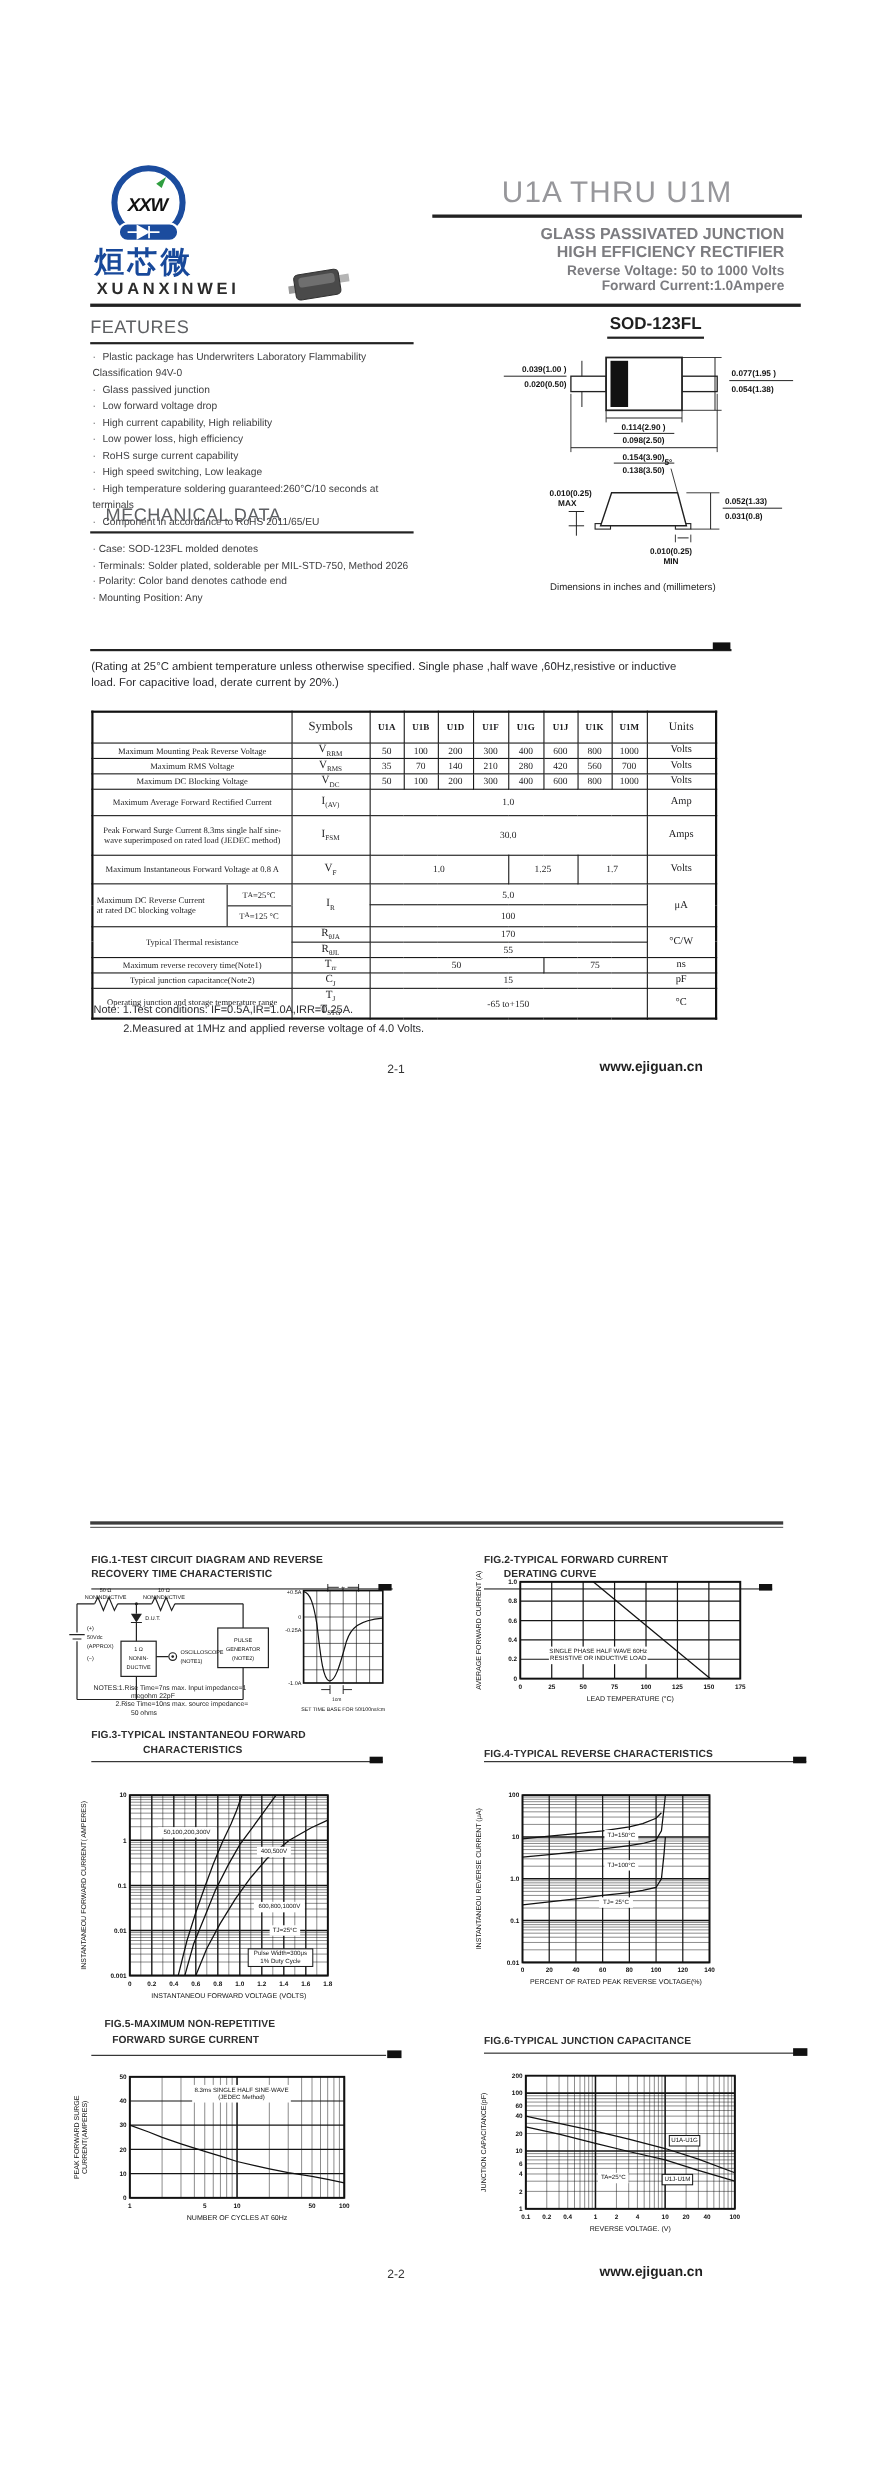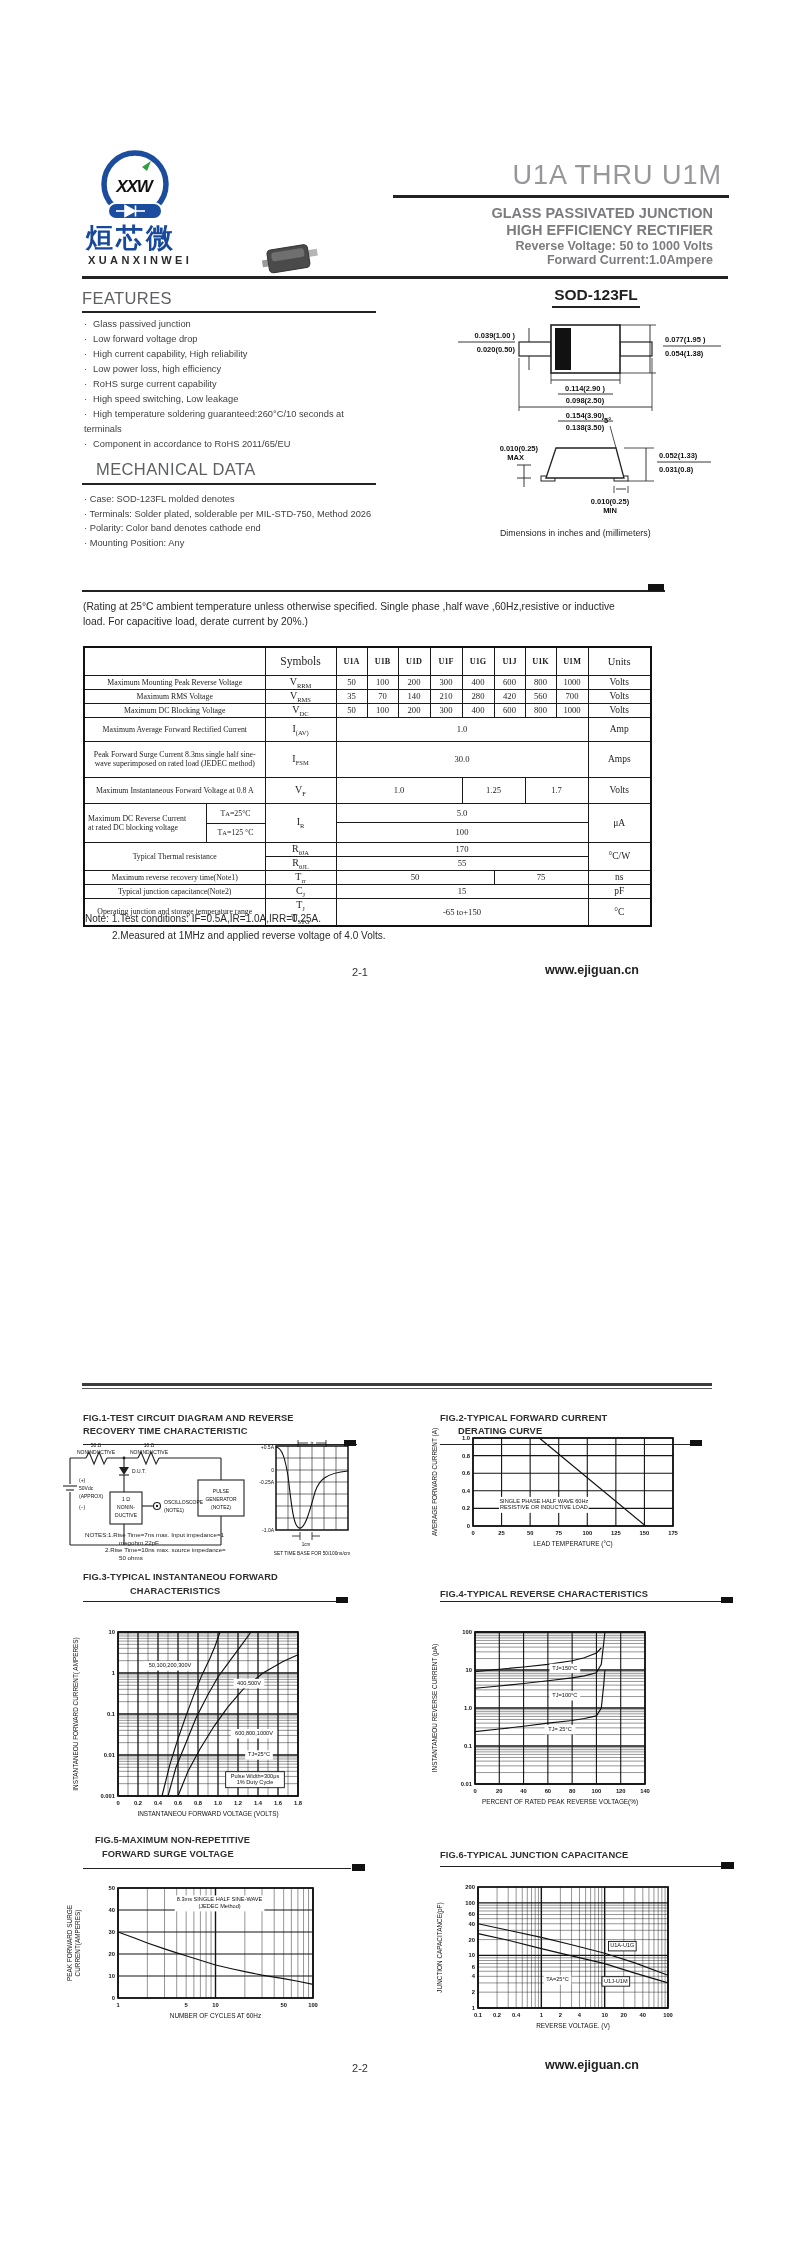--- a/index.html
+++ b/index.html
@@ -1,30 +1,30 @@
 <!DOCTYPE html>
 <html><head>
 <meta charset="utf-8">
 <style>
   html,body{margin:0;padding:0;background:#e8e8e8;}
   .page{position:relative;width:793px;height:2244px;background:#ffffff;margin:0 auto;
         font-family:"Liberation Sans",sans-serif;color:#222;overflow:hidden;}
   .abs{position:absolute;}
   .hr{position:absolute;background:#222;}
-  .part-title{font-size:27px;color:#97979b;letter-spacing:1px;text-align:right;}
+  .part-title{font-size:27px;color:#97979b;letter-spacing:1px;text-align:center;}
   .sub1{font-size:14.5px;color:#7c7c80;font-weight:600;text-align:right;}
   .sub2{font-size:12.5px;color:#7c7c80;font-weight:600;text-align:right;}
   .h1{font-size:16.5px;color:#5d5f62;letter-spacing:0.4px;font-weight:500;}
   .h2p{font-size:17px;color:#474747;font-weight:700;letter-spacing:0.2px;}
   .figtitle{font-size:9.3px;font-weight:700;color:#2e2e2e;letter-spacing:0.1px;}
   .feat{font-size:9.3px;color:#3f3f41;line-height:15px;}
   .feat .b{margin-right:6px;}
   .mech{font-size:9.3px;color:#3f3f41;line-height:14.5px;}
   .cnname{font-size:27px;font-weight:700;color:#17489a;letter-spacing:3px;}
-  .enname{font-size:11px;font-weight:600;color:#2b2b2b;letter-spacing:3.4px;text-align:center;}
+  .enname{font-size:15px;font-weight:600;color:#2b2b2b;letter-spacing:3.4px;text-align:center;}
   .pkgname{font-size:15.5px;font-weight:700;color:#1f1f1f;text-align:center;}
   .caption{font-size:8.8px;color:#1f1f1f;text-align:left;}
   .intro{font-size:10.3px;color:#2a2a2e;}
   .notetxt{font-size:10px;color:#2a2a2e;}
   .pageno{font-size:11px;color:#333;text-align:center;}
   .site{font-size:12.5px;color:#1f1f1f;font-weight:600;}
   table.ratings{border-collapse:collapse;table-layout:fixed;width:567px;border:2px solid #111;font-family:Liberation Serif, serif;}
   table.ratings td{border:1.4px solid #1a1a1a;text-align:center;vertical-align:middle;padding:0 1px;color:#1c1c1e;overflow:hidden;}
   td.desc{text-align:left;padding:1px 2px 1px 3px;font-size:7.8px;line-height:9px;}
   td.val{font-size:8.6px;}
@@ -69,20 +69,21 @@
   <div class="abs sub1" style="left:400px;top:205px;width:313px">GLASS PASSIVATED JUNCTION</div>
   <div class="abs sub1" style="left:400px;top:222px;width:313px">HIGH EFFICIENCY RECTIFIER</div>
   <div class="abs sub2" style="left:400px;top:239px;width:313px">Reverse Voltage: 50 to 1000 Volts</div>
   <div class="abs sub2" style="left:400px;top:253px;width:313px">Forward Current:1.0Ampere</div>
 
   <div class="hr" style="left:82px;top:276px;width:646px;height:2.5px"></div>
 
   <div class="abs h1" style="left:82px;top:289px">FEATURES</div>
   <div class="hr" style="left:82px;top:311px;width:294px;height:1.8px"></div>
   <div class="abs" style="left:84px;top:317px;width:300px">
+    <div class="feat"><span class="b">·</span><span>Plastic package has Underwriters Laboratory Flammability Classification 94V-0</span></div>
     <div class="feat"><span class="b">·</span><span>Glass passived junction</span></div>
     <div class="feat"><span class="b">·</span><span>Low forward voltage drop</span></div>
     <div class="feat"><span class="b">·</span><span>High current capability, High reliability</span></div>
     <div class="feat"><span class="b">·</span><span>Low power loss, high efficiency</span></div>
     <div class="feat"><span class="b">·</span><span>RoHS surge current capability</span></div>
     <div class="feat"><span class="b">·</span><span>High speed switching, Low leakage</span></div>
     <div class="feat"><span class="b">·</span><span>High temperature soldering guaranteed:260°C/10 seconds at terminals</span></div>
     <div class="feat"><span class="b">·</span><span>Component in accordance to RoHS 2011/65/EU</span></div>
   </div>
 
@@ -632,21 +633,21 @@
       <text x="42" y="164" text-anchor="end" font-size="5.8" font-weight="700">0.01</text>
       <text x="42" y="126" text-anchor="end" font-size="5.8" font-weight="700">0.1</text>
       <text x="42" y="88" text-anchor="end" font-size="5.8" font-weight="700">1.0</text>
       <text x="42" y="50" text-anchor="end" font-size="5.8" font-weight="700">10</text>
       <text x="42" y="12" text-anchor="end" font-size="5.8" font-weight="700">100</text>
       <text x="130" y="182" text-anchor="middle" font-size="6.4">PERCENT OF RATED PEAK REVERSE VOLTAGE(%)</text>
       <text x="7" y="86" text-anchor="middle" font-size="6.4" transform="rotate(-90 7 86)">INSTANTANEOU REVERSE CURRENT  (μA)</text>
     </svg>
 
   <div class="abs figtitle" style="left:95px;top:1835px">FIG.5-MAXIMUM NON-REPETITIVE</div>
-  <div class="abs figtitle" style="left:102px;top:1849px">FORWARD SURGE VOLTAGE</div>
+  <div class="abs figtitle" style="left:102px;top:1849px">FORWARD SURGE CURRENT</div>
   <div class="hr" style="left:83px;top:1868px;width:268px;height:1.4px"></div>
   <div class="abs" style="left:352px;top:1864px;width:13px;height:7px;background:#111"></div>
 
   <div class="abs figtitle" style="left:440px;top:1850px">FIG.6-TYPICAL JUNCTION CAPACITANCE</div>
   <div class="hr" style="left:440px;top:1866px;width:293px;height:1.4px"></div>
   <div class="abs" style="left:721px;top:1862px;width:13px;height:7px;background:#111"></div>
 
   <svg id="chart-fig5" class="abs" style="left:60px;top:1876px" width="290" height="150" viewBox="0 0 290 150">
       <line x1="87.35042457723816" y1="12" x2="87.35042457723816" y2="122" stroke="#151515" stroke-width="0.45"></line>
       <line x1="104.51932233516709" y1="12" x2="104.51932233516709" y2="122" stroke="#151515" stroke-width="0.45"></line>

